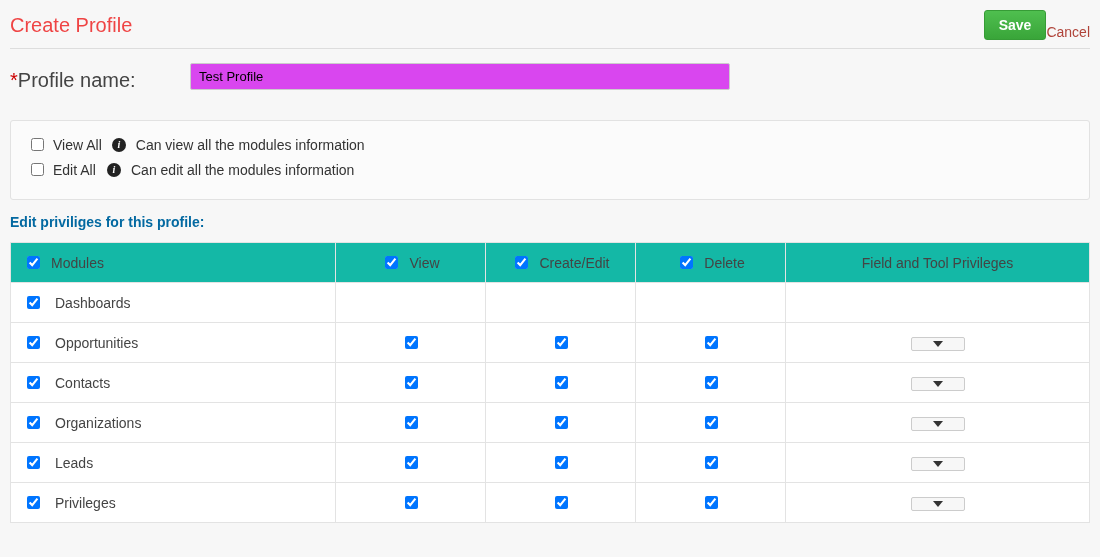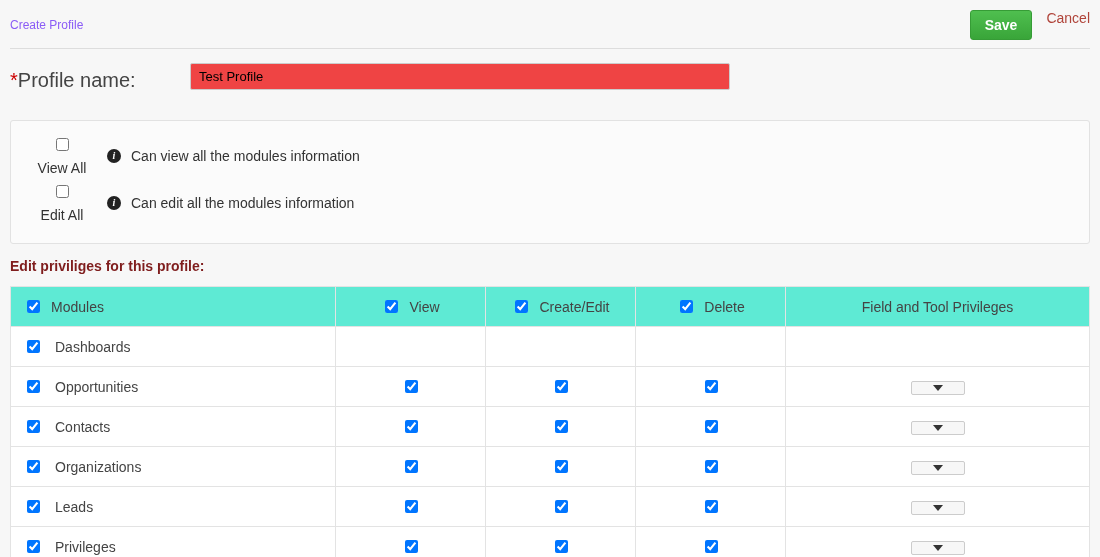--- a/index.html
+++ b/index.html
@@ -15,26 +15,26 @@
   .page {
     padding: 10px 10px 0 10px;
   }
   .header-row {
     display: flex;
     align-items: center;
     justify-content: space-between;
     padding-bottom: 8px;
   }
   .page-title {
-    font-size: 12px;
-    color: #8b5cf6;
+    font-size: 20px;
+    color: #ef4444;
     font-weight: 400;
     text-align: right;
   }
-  .actions { display: flex; align-items: flex-start; gap: 14px; }
+  .actions { display: flex; align-items: flex-end; }
   .btn-save {
     background: #3eb13e;
     background: linear-gradient(#4fbf4f,#39a539);
     color: #fff;
     border: 1px solid #369c36;
     padding: 6px 14px;
     font-size: 14px;
     font-weight: bold;
     border-radius: 3px;
     cursor: pointer;
@@ -60,21 +60,21 @@
     font-size: 20px;
     color: #444;
   }
   .req { color: #c00; }
   .text-input {
     width: 540px;
     padding: 5px 8px;
     border: 1px solid #ccc;
     border-radius: 2px;
     font-size: 13px;
-    background:#ef4444;
+    background:#d946ef;
   }
   .textarea {
     width: 712px;
     height: 42px;
     padding: 5px 8px;
     border: 1px solid #6fb3e6;
     box-shadow: 0 0 3px rgba(111,179,230,0.8);
     border-radius: 2px;
     font-size: 13px;
     resize: both;
@@ -88,54 +88,54 @@
     margin-bottom: 14px;
   }
   .chk-row {
     display: flex;
     align-items: center;
     gap: 10px;
     margin-bottom: 6px;
     font-size: 14px;
     color: #333;
   }
-  .chk-row label { display:flex; align-items:center; gap:6px; min-width:70px;flex-direction:column;}
+  .chk-row label { display:flex; align-items:center; gap:6px; min-width:70px;}
   .info-icon {
     display: inline-flex;
     width: 14px; height: 14px;
     border-radius: 50%;
     background: #222;
     color: #fff;
     font-style: italic;
     font-weight: bold;
     font-size: 10px;
     font-family: Georgia, serif;
     align-items: center;
     justify-content: center;
   }
   .section-heading {
     font-size: 14px;
-    color: #7f1d1d;
+    color: #0369a1;
     font-weight: bold;
     margin: 4px 0 12px 0;
   }
   table.priv {
     width: 100%;
     border-collapse: collapse;
     background: #fff;
   }
   table.priv th, table.priv td {
     border: 1px solid #e3e3e3;
     padding: 10px 12px;
     font-size: 14px;
     color: #444;
     text-align: left;
   }
   table.priv th {
-    background: #5eead4;
+    background: #14b8a6;
     font-weight: normal;
   }
   table.priv th.center, table.priv td.center { text-align: center; }
   .th-inner { display:inline-flex; align-items:center; gap:8px; }
   .col-mod { width: 325px; }
   .col-perm { width: 150px; }
   .col-priv { width: auto; }
   .expand-btn {
     width: 54px;
     padding: 3px 0;

